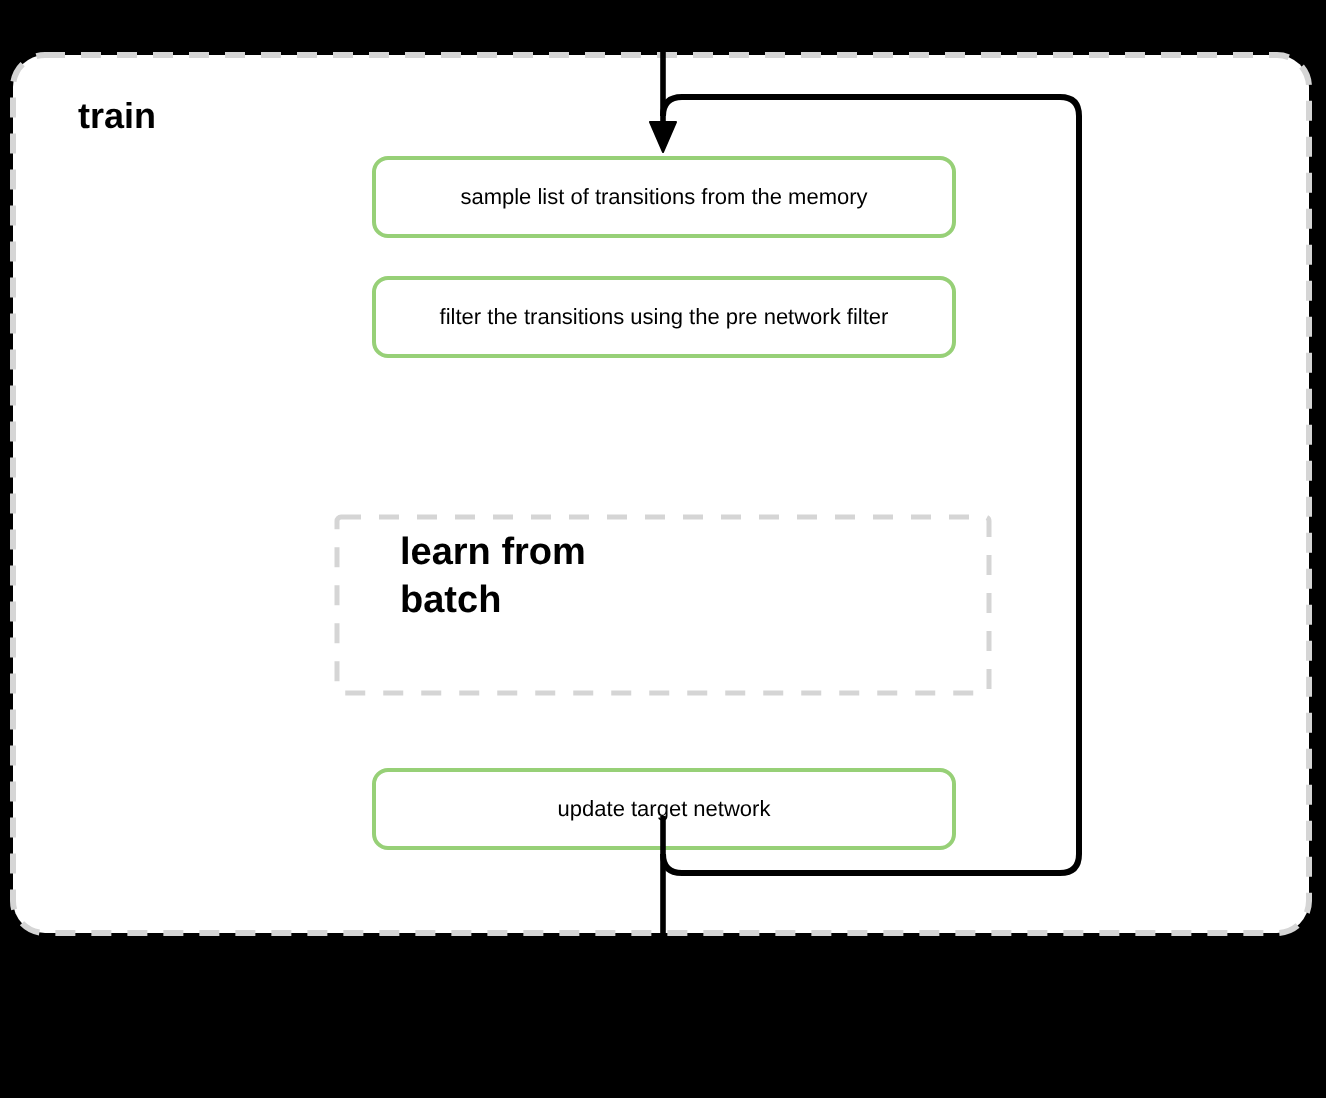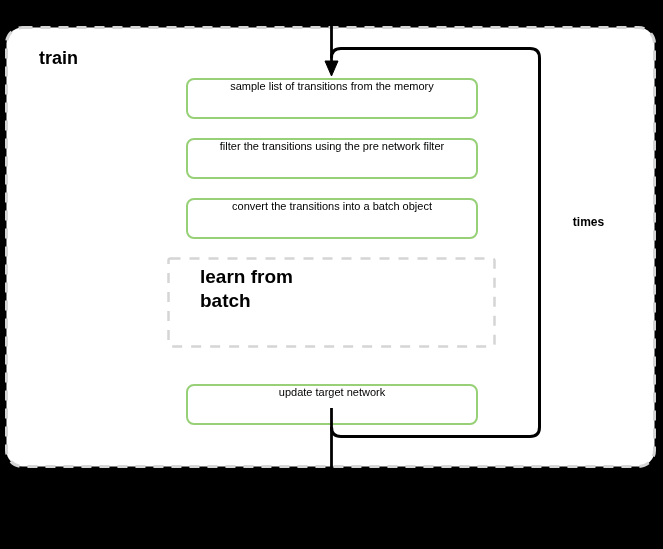--- a/index.html
+++ b/index.html
@@ -60,20 +60,21 @@
   .step {
     position: absolute;
     left: 186px;
     width: 292px;
     height: 41px;
     box-sizing: border-box;
     border: 2px solid var(--step_border, #97d077);
     border-radius: 8px;
     background: var(--container_background, #ffffff);
     display: flex;
+    align-items: center;
     justify-content: center;
     font-size: 11px;
     color: var(--text, #000000);
     text-align: center;
   }
   .subprocess-label {
     position: absolute;
     left: 200px;
     top: 265px;
     font-size: 19px;
@@ -104,35 +105,31 @@
   </svg>
 
   <div class="train-label">train</div>
 
   <div class="step" style="top:78px">
     <span>sample list of transitions from the memory</span>
   </div>
   <div class="step" style="top:138px">
     <span>filter the transitions using the pre network filter</span>
   </div>
-  <div class="step" style="top:198px">
-    <span>convert the transitions into a batch object</span>
-  </div>
 
   <div class="subprocess-label">
     <div>learn from</div>
     <div>batch</div>
   </div>
 
   <div class="step" style="top:384px">
     <span>update target network</span>
   </div>
 
   <div class="loop-label">
-    <div>times</div>
   </div>
 
   <svg class="layer" width="663" height="549" viewBox="0 0 663 549">
     <path class="flow-line" d="M331.5 0 L331.5 62"></path>
     <path class="arrowhead" d="M331.5 76 L325 61 L338 61 Z"></path>
     <path class="loop-line" d="M331.5 58 Q331.5 48.5 341 48.5 L530 48.5 Q539.5 48.5 539.5 58 L539.5 427 Q539.5 436.5 530 436.5 L341 436.5 Q331.5 436.5 331.5 427"></path>
     <path class="flow-line" d="M331.5 408 L331.5 549"></path>
   </svg>
 
 </div>

